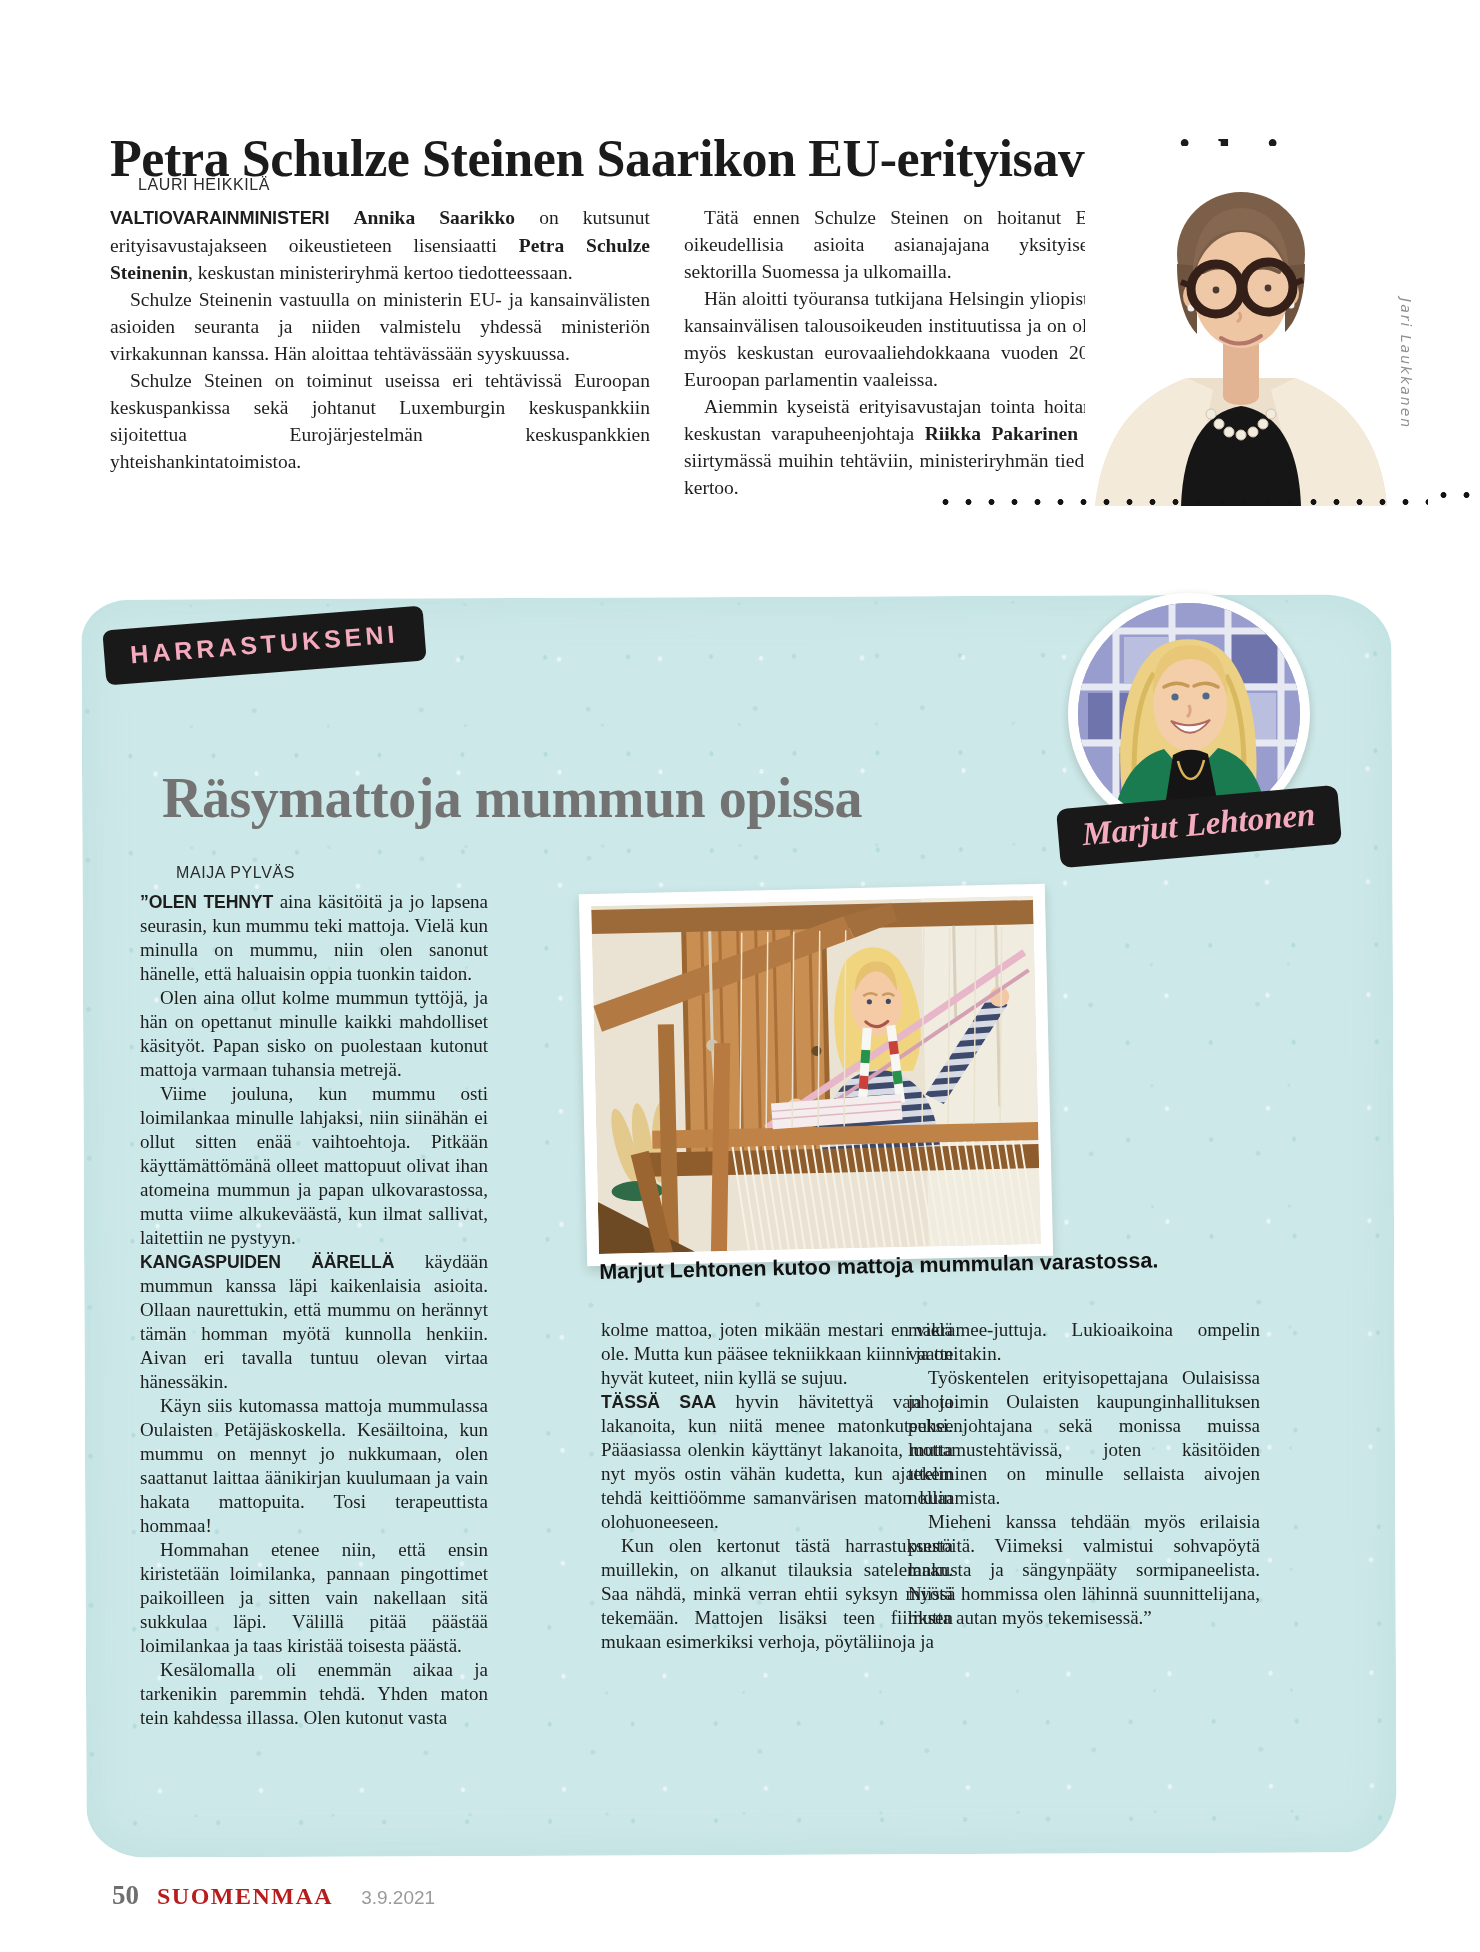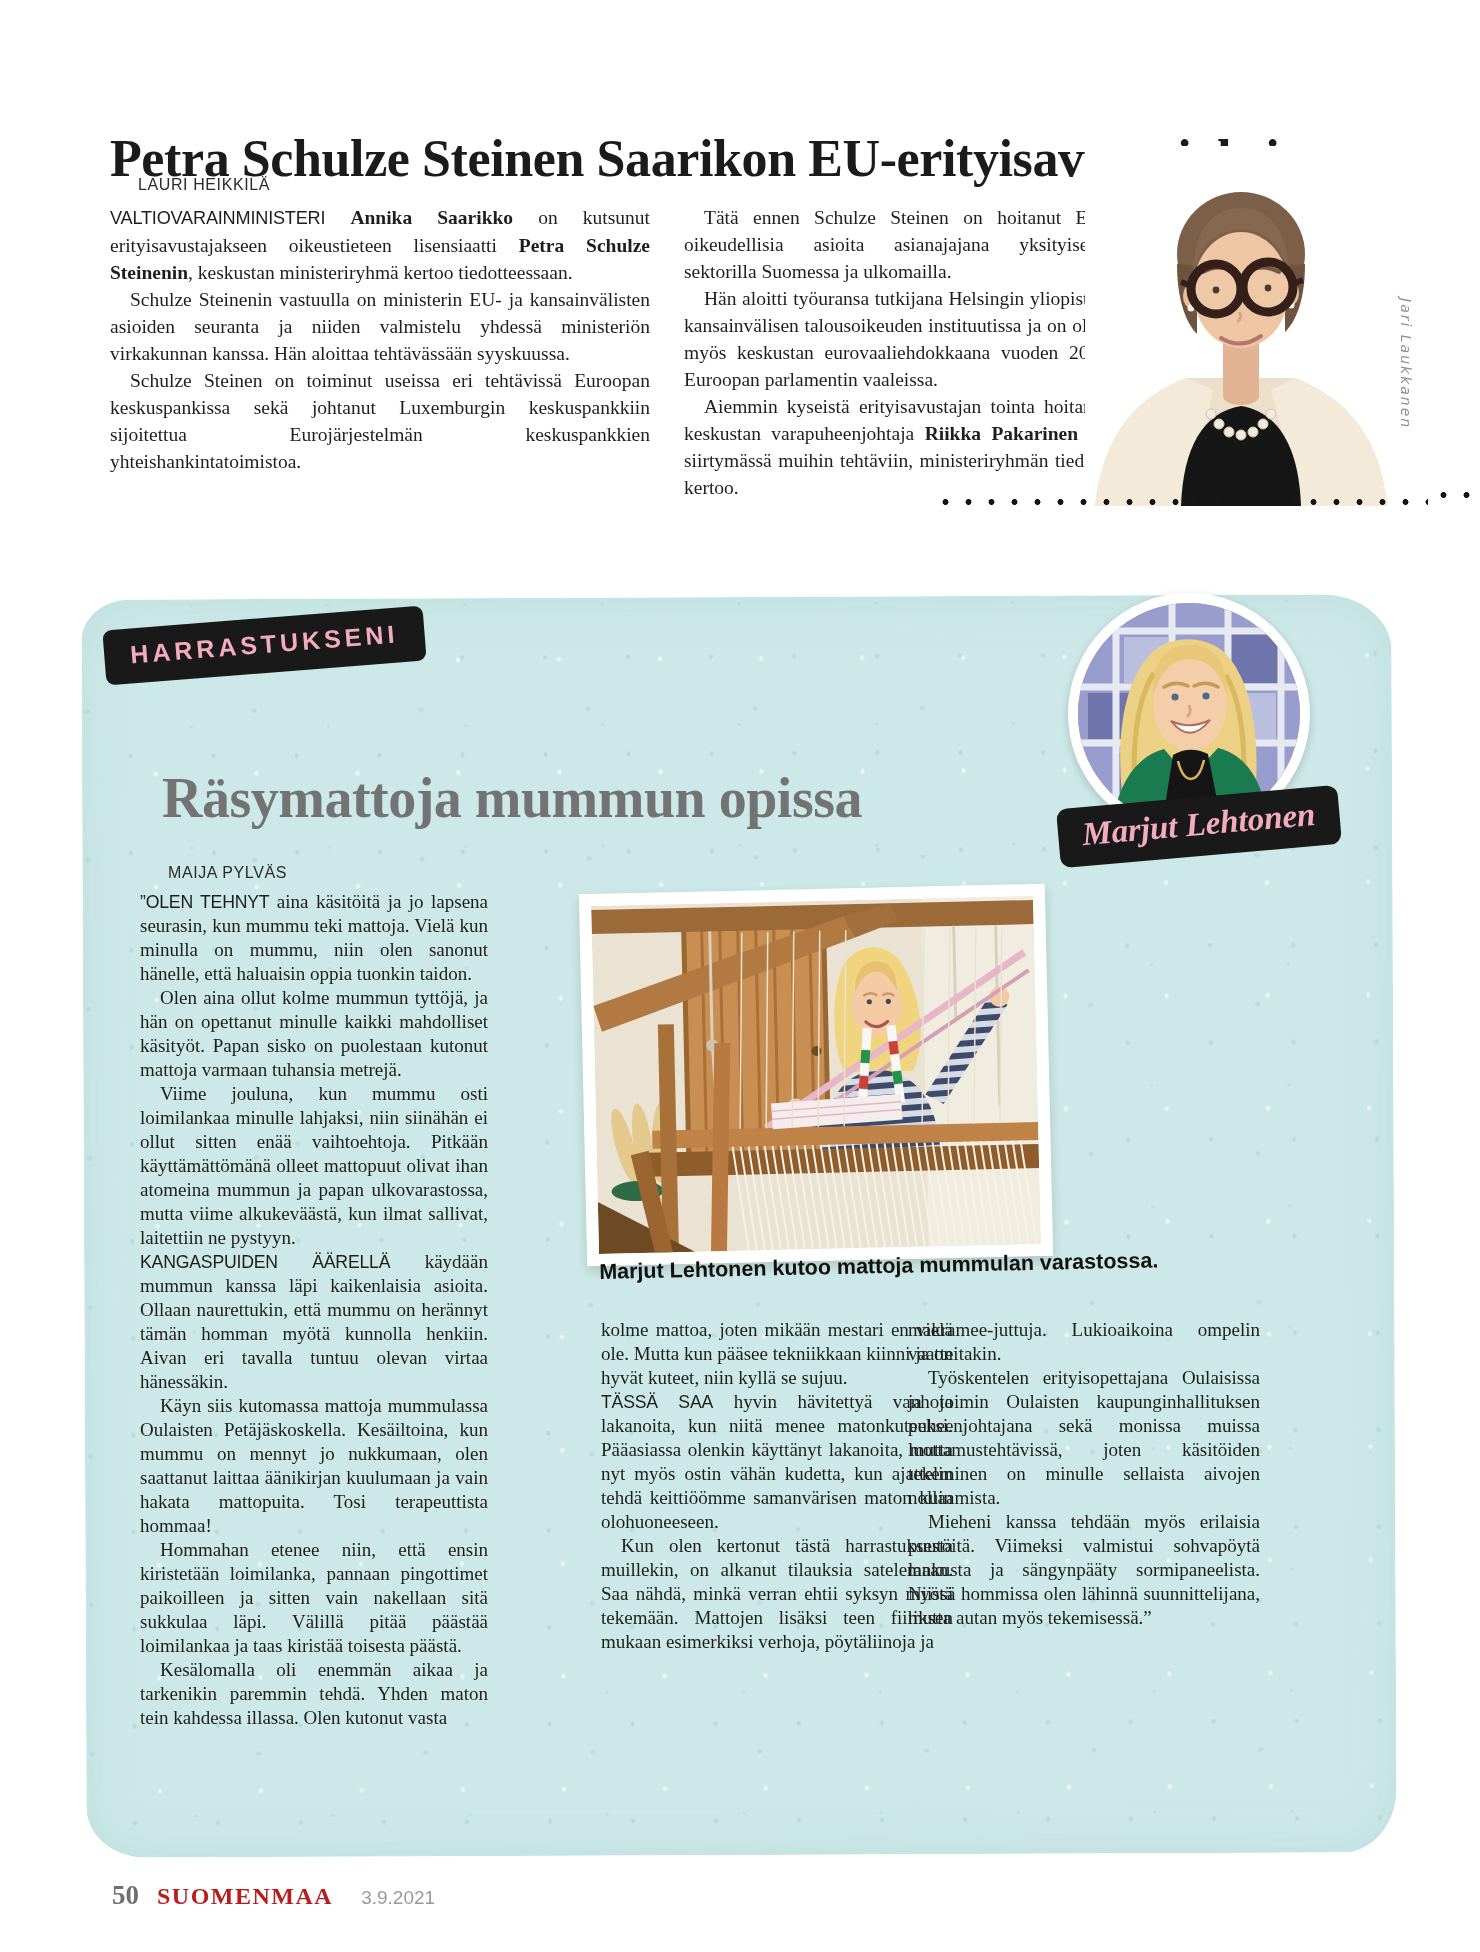--- a/index.html
+++ b/index.html
@@ -10,21 +10,21 @@
   .article-title{position:absolute;left:110px;top:96px;width:1240px;
     font-weight:700;font-size:52px;line-height:1.08;letter-spacing:-0.4px;color:#1b1b1b;}
   .byline{position:absolute;font-family:"Liberation Sans",sans-serif;font-size:16px;
     letter-spacing:0.6px;color:#2b2b2b;margin-left:28px;}
   #byline-top{left:110px;top:176px;}
   .t-col{position:absolute;top:204px;}
   #t-col1{left:110px;width:540px;}
   #t-col2{left:684px;width:424px;}
   .t-col p{margin:0;font-size:19.5px;line-height:27px;text-align:justify;color:#1e1e1e;}
   .indent{text-indent:20px;}
-  .lead-caps{font-family:"Liberation Sans",sans-serif;font-weight:400;font-size:0.93em;letter-spacing:-0.2px;}
+  .lead-caps{font-family:"Liberation Sans",sans-serif;font-weight:700;font-size:0.93em;letter-spacing:-0.2px;}
   b.sb{font-weight:700;}
 
   .petra-photo{position:absolute;left:1085px;top:146px;width:312px;height:360px;}
   .photo-credit{position:absolute;left:1398px;top:298px;writing-mode:vertical-rl;
     font-family:"DejaVu Sans",sans-serif;font-style:italic;font-size:14px;color:#8f8f8f;letter-spacing:2px;}
   .dots{position:absolute;height:8px;background-image:radial-gradient(circle,#141414 2.6px,transparent 3.3px);
     background-size:23px 8px;background-repeat:repeat-x;background-position:0 50%;}
   #dots-main{left:934px;top:498px;width:494px;}
   #dots-tail{left:1432px;top:491px;width:48px;}
 
@@ -49,21 +49,21 @@
   .feature-headline{position:absolute;left:162px;top:724px;width:900px;
     font-weight:700;font-size:56px;line-height:1;letter-spacing:-0.5px;color:#737373;}
 
   .portrait-circle{position:absolute;left:1068px;top:593px;width:222px;height:222px;
     border:10px solid #ffffff;border-radius:50%;overflow:hidden;
     box-shadow:0 3px 8px rgba(0,0,0,.18);background:#989dce;}
   .name-badge{position:absolute;left:1058px;top:797px;transform:rotate(-5deg);
     background:#191919;border-radius:11px;padding:9px 24px 13px;
     font-family:"Liberation Serif",serif;font-style:italic;font-weight:700;font-size:33px;color:#f3abbd;}
 
-  #byline-feature{left:140px;top:864px;text-align:center;}
+  #byline-feature{left:148px;top:864px;text-align:center;}
   .f-col{position:absolute;}
   #f-col1{left:140px;top:890px;width:348px;}
   #f-col2{left:553px;top:1318px;width:352px;margin-left:48px;}
   #f-col3{left:908px;top:1318px;width:352px;}
   .f-col p{margin:0;font-size:19px;line-height:24px;text-align:justify;color:#1d1d1d;}
   .gap{margin-top:20px;}
   .italic-note{font-style:italic;}
 
   .photo-frame{position:absolute;left:583px;top:889px;width:442px;padding:12px;background:#ffffff;
     transform:rotate(-1.3deg);box-shadow:0 5px 12px rgba(0,0,0,.15);}

